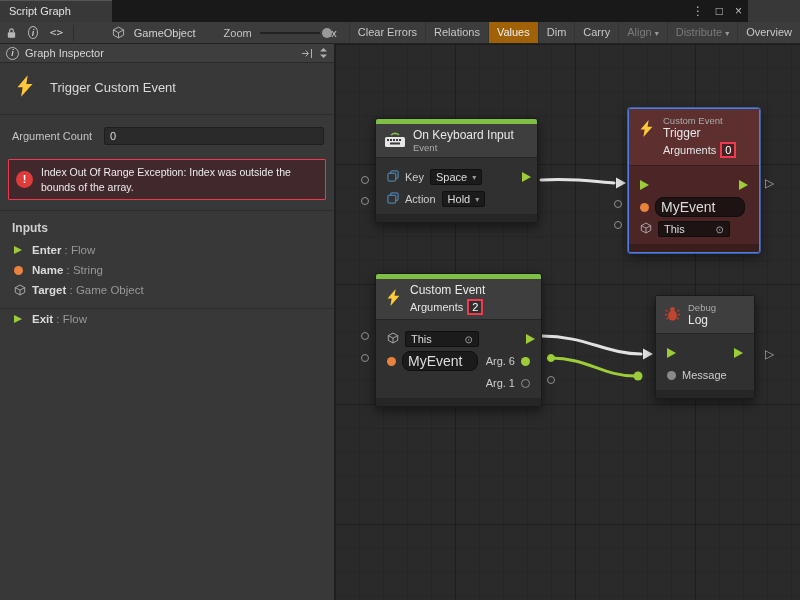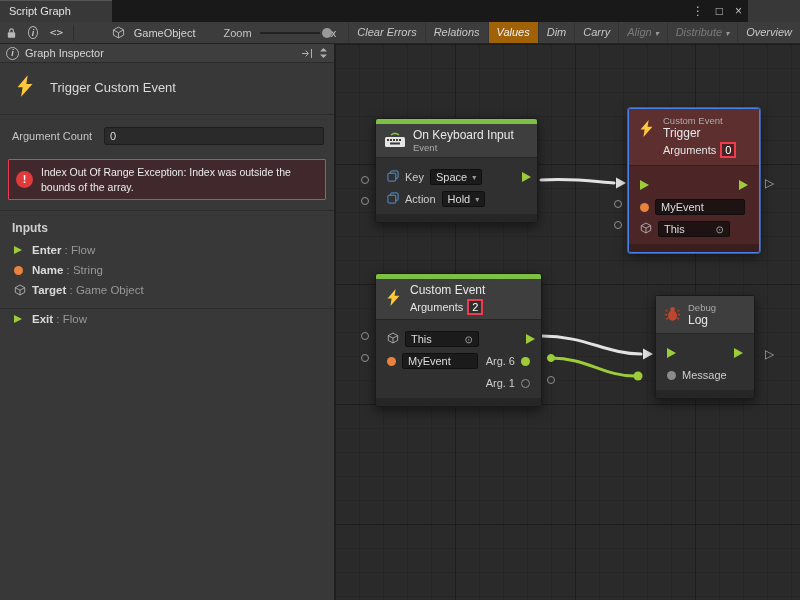--- a/index.html
+++ b/index.html
@@ -25,21 +25,21 @@
               font-size:9px;font-style:italic;font-weight:bold;display:inline-flex;
               align-items:center;justify-content:center;box-sizing:border-box;}
   .codebtn{margin-left:12px;color:#cfcfcf;font-family:"DejaVu Sans Mono",monospace;font-size:11px;cursor:pointer;}
   .vsep{width:1px;height:16px;background:#2d2d2d;margin-left:10px;}
   .gobj{display:flex;align-items:center;gap:9px;margin-left:38px;cursor:pointer;color:#d2d2d2;}
   .zoom-label{margin-left:28px;color:#c4c4c4;}
   .slider{position:relative;width:85px;height:14px;margin-left:8px;cursor:pointer;}
   .slider .track{position:absolute;left:0;right:0;top:6px;height:2px;background:#222;}
   .slider .knob{position:absolute;left:62px;top:2px;width:10px;height:10px;border-radius:50%;background:#9a9a9a;}
   .zoom-val{margin-left:5px;color:#c4c4c4;}
-  .tbtn{height:22px;line-height:21px;padding:0 8px;border-left:1px solid #333;cursor:pointer;color:#c8c8c8;font-style:italic;}
+  .tbtn{height:22px;line-height:21px;padding:0 8px;border-left:1px solid #333;cursor:pointer;color:#c8c8c8;}
   .tbtn:first-of-type{border-left:none;}
   .tbtn.active{background:#a16207;color:#f0f0f0;}
   .tbtn.disabled{color:#7a7a7a;cursor:default;}
   .tbtn .caret{font-size:8px;margin-left:3px;color:#9a9a9a;}
   .tb-gap{margin-left:12px;}
 
   
   .inspector{position:absolute;left:0;top:44px;width:335px;height:556px;background:#383838;
              border-right:1px solid #202020;box-sizing:border-box;}
   .insp-head{height:18px;background:#3e3e3e;border-bottom:1px solid #2a2a2a;display:flex;
@@ -86,21 +86,21 @@
   .args{display:flex;align-items:center;gap:4px;font-size:11px;color:#e4e4e4;margin-top:2px;}
   .redbox{display:inline-block;border:2px solid #ef3a50;padding:0 3px;line-height:12px;
           font-size:11px;color:#fff;background:rgba(0,0,0,0.25);}
   .nbody{padding:8px 0 4px;}
   .nrow{display:flex;align-items:center;gap:6px;padding:0 11px;height:22px;position:relative;}
   .plabel{font-size:11px;color:#cdcdcd;}
   .dd{background:#1b1b1b;border:1px solid #101010;border-radius:2px;color:#dcdcdc;font-size:11px;
       padding:1px 5px;display:inline-flex;align-items:center;gap:5px;cursor:pointer;}
   .dd .caret{font-size:8px;color:#9a9a9a;}
   .dd .tgt{font-size:10px;color:#a8a8a8;}
-  .nfield{background:#1b1b1b;border:1px solid #101010;border-radius:2px;color:#dcdcdc;font-size:11px;
+  .nfield{background:#1b1b1b;border:1px solid #101010;border-radius:8px;color:#dcdcdc;font-size:14px;
           padding:1px 5px;cursor:text;}
   .nfoot{height:8px;background:#262626;border-radius:0 0 2px 2px;}
   .flow{width:0;height:0;border-top:5px solid transparent;border-bottom:5px solid transparent;
         border-left:9px solid #9ccd38;}
   .flow.abs-r{position:absolute;right:6px;}
   .pdot{width:9px;height:9px;border-radius:50%;flex:0 0 9px;}
   .pdot.orange{background:#e8823c;}
   .pdot.gray{background:#8a8a8a;}
   .pdot.greenfill{background:#9ccd38;}
   .pdot.hollow{background:transparent;border:1px solid #8f8f8f;box-sizing:border-box;}

